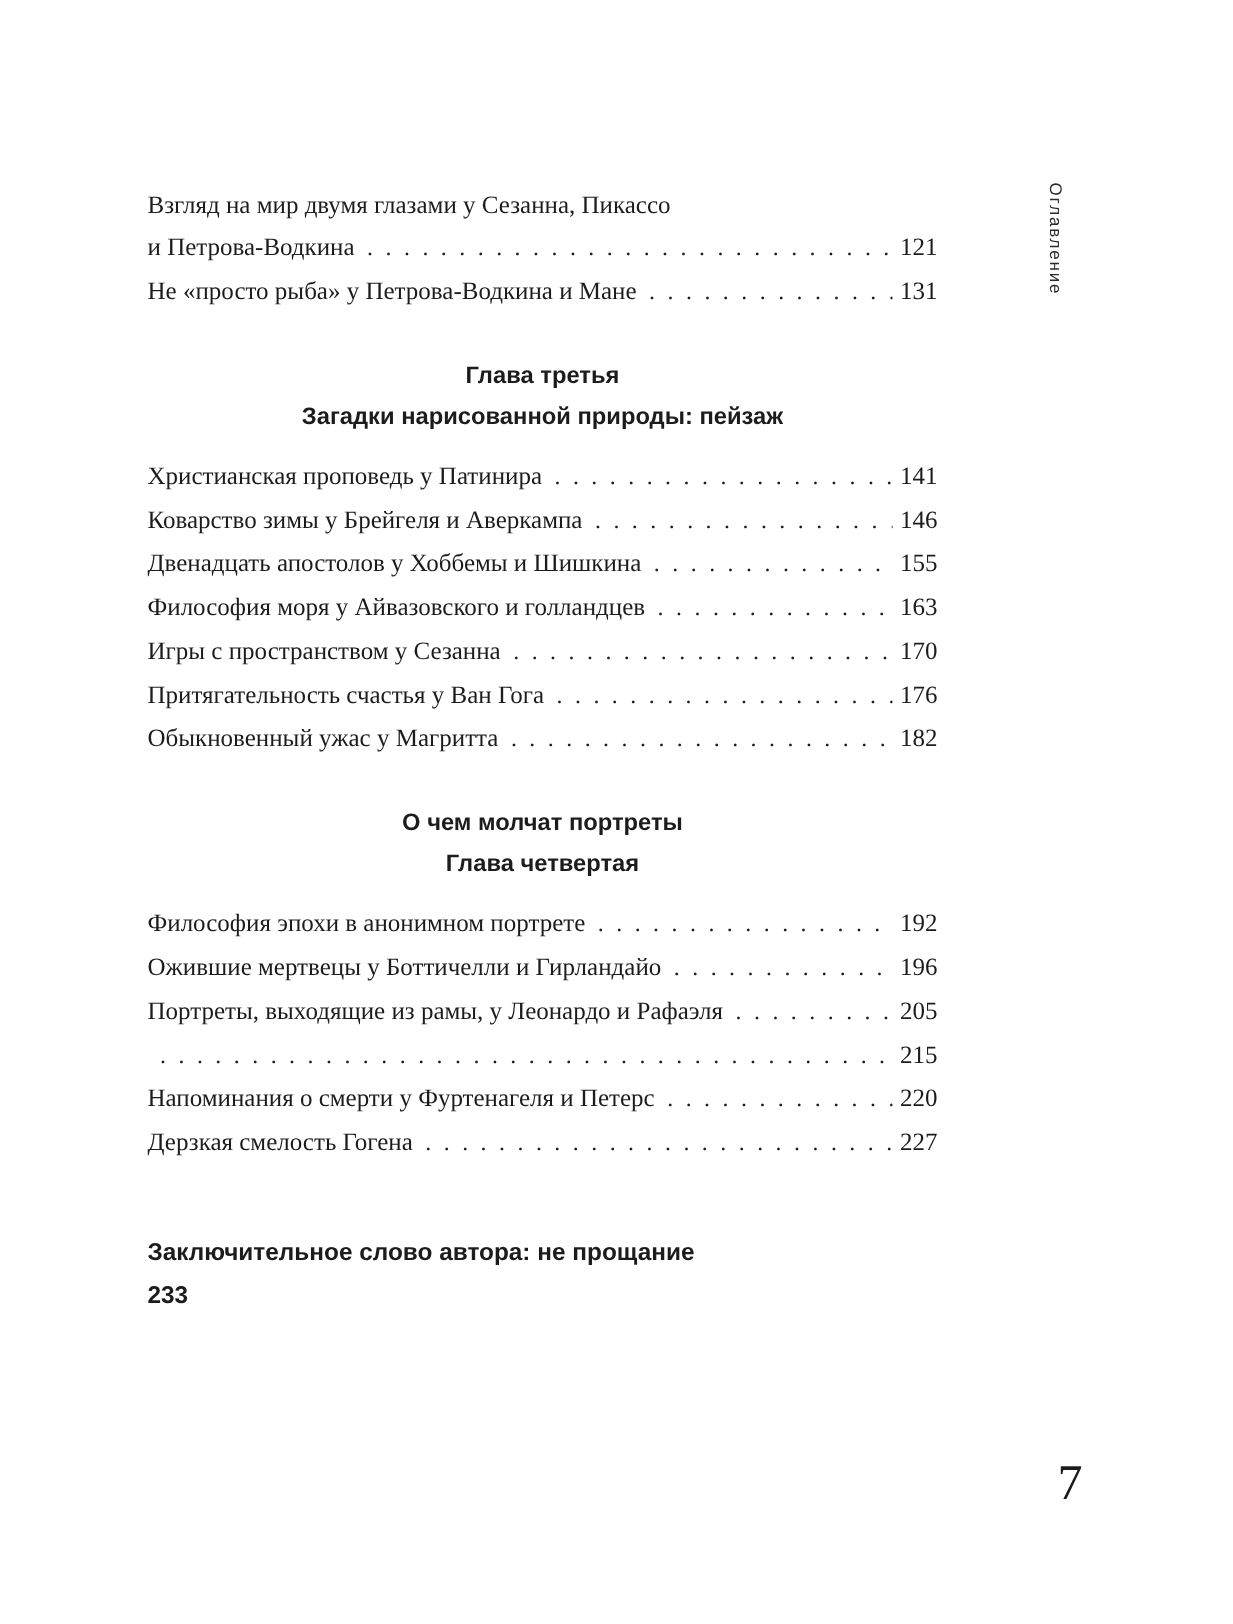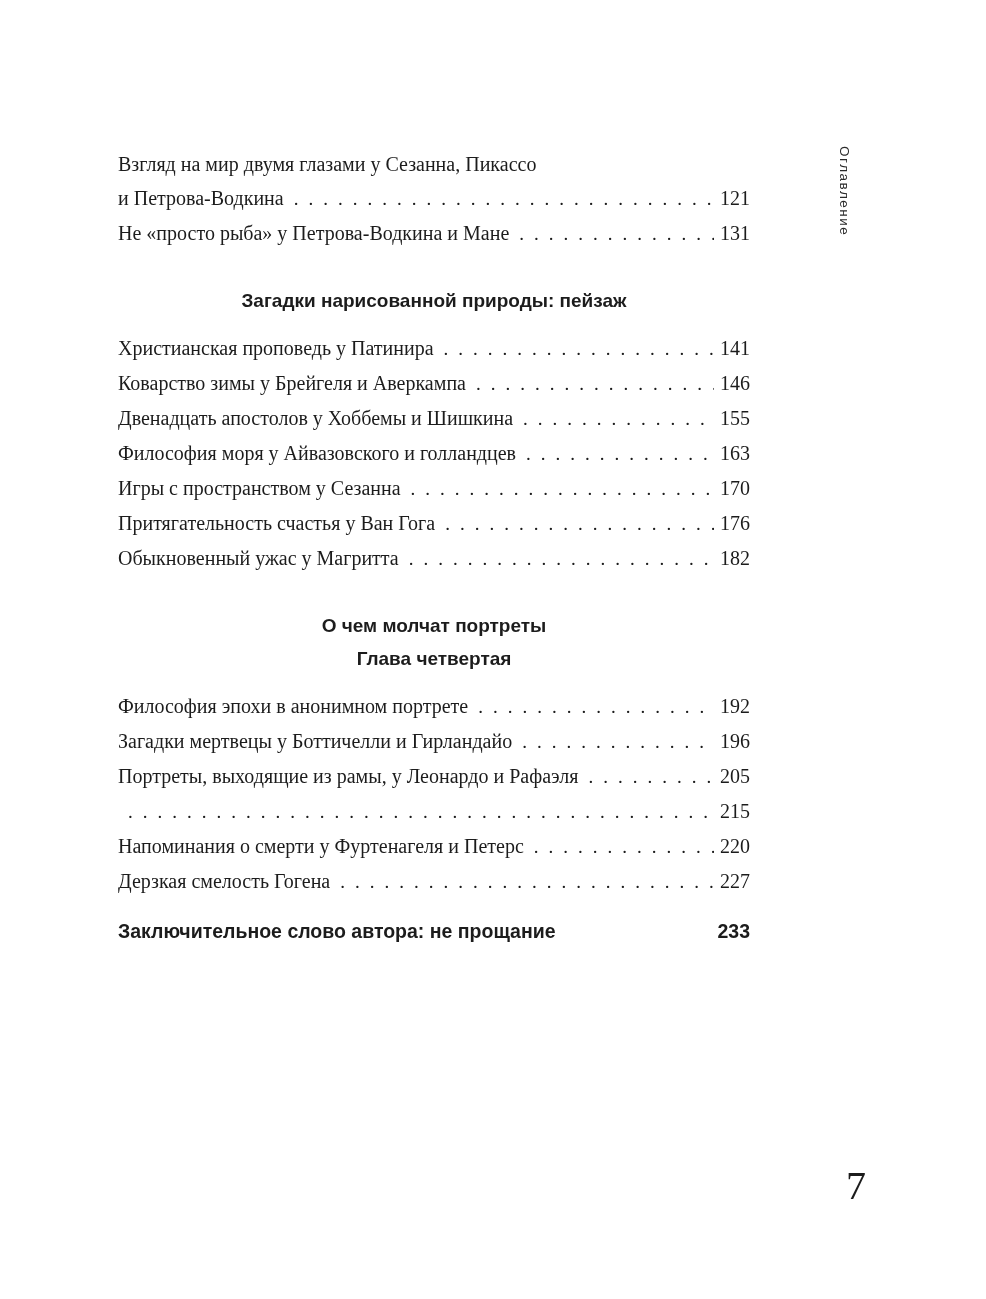--- a/index.html
+++ b/index.html
@@ -56,28 +56,29 @@
     text-align: center;
     font-family: "Liberation Sans", sans-serif;
     font-weight: 700;
     font-size: 19px;
     line-height: 33px;
   }
   .entries {
     margin-top: 14px;
   }
   .closing-row {
-    margin-top: 15px;
+    margin-top: 53px;
     display: flex;
     justify-content: space-between;
     align-items: flex-start;
     font-family: "Liberation Sans", sans-serif;
     font-weight: 700;
     font-size: 19.5px;
     line-height: 34px;
+    flex-direction: column;
   }
   .margin-label {
     position: absolute;
     top: 146px;
     right: 134px;
     writing-mode: vertical-rl;
     font-family: "Liberation Sans", sans-serif;
     font-size: 13.5px;
     letter-spacing: 1.5px;
     color: #2a2a2a;
@@ -108,20 +109,21 @@
       <span class="leader"></span>
       <span class="pg">121</span>
     </div>
     <div class="row">
       <span class="t">Не «просто рыба» у Петрова-Водкина и Мане</span>
       <span class="leader"></span>
       <span class="pg">131</span>
     </div>
 
     <div class="section">
+      <div class="chapter-heading">Глава третья</div>
       <div class="chapter-heading">Загадки нарисованной природы: пейзаж</div>
       <div class="entries">
 
         <div class="row">
           <span class="t">Христианская проповедь у Патинира</span>
           <span class="leader"></span>
           <span class="pg">141</span>
         </div>
         <div class="row">
           <span class="t">Коварство зимы у Брейгеля и Аверкампа</span>
@@ -161,21 +163,21 @@
       <div class="chapter-heading">О чем молчат портреты</div>
       <div class="chapter-heading">Глава четвертая</div>
       <div class="entries">
 
         <div class="row">
           <span class="t">Философия эпохи в анонимном портрете</span>
           <span class="leader"></span>
           <span class="pg">192</span>
         </div>
         <div class="row">
-          <span class="t">Загадки мертвецы у Боттичелли и Гирландайо</span>
+          <span class="t">Ожившие мертвецы у Боттичелли и Гирландайо</span>
           <span class="leader"></span>
           <span class="pg">196</span>
         </div>
         <div class="row">
           <span class="t">Портреты, выходящие из рамы, у Леонардо и Рафаэля</span>
           <span class="leader"></span>
           <span class="pg">205</span>
         </div>
         <div class="row">
           <span class="leader"></span>

